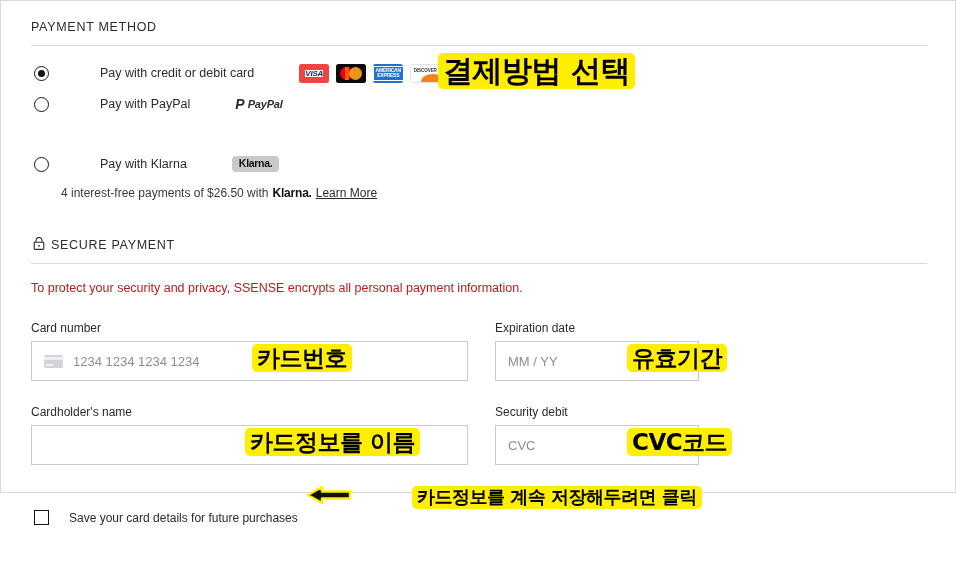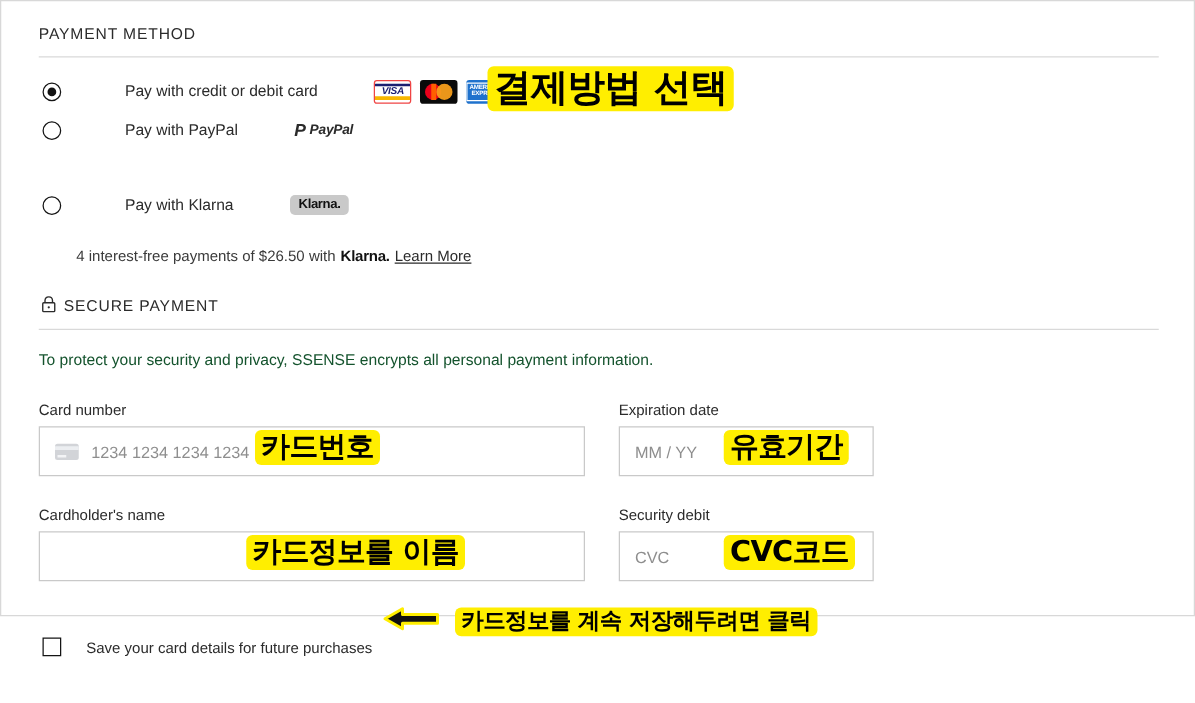--- a/index.html
+++ b/index.html
@@ -88,22 +88,23 @@
     border-radius: 2.5px;
     box-sizing: border-box;
     display: flex;
     align-items: center;
     justify-content: center;
     overflow: hidden;
     position: relative;
   }
   .brand-visa {
     background: #ffffff;
-    border: 1px solid #ef4444;
+    border: 6px solid #ef4444;
     flex-direction: column;
+    justify-content: space-between;
     padding: 0;
   }
   .visa-bar-top { width: 100%; height: 2.5px; background: #1a1f71; }
   .visa-bar-bot { width: 100%; height: 2.5px; background: #f7b600; }
   .visa-word {
     font-size: 8px;
     font-weight: bold;
     font-style: italic;
     color: #1a1f71;
     letter-spacing: -0.2px;
@@ -196,36 +197,35 @@
 
   
   .klarna-note {
     position: absolute;
     font-size: 12px;
     color: #3a3a3a;
     white-space: nowrap;
     display: flex;
     align-items: baseline;
     gap: 4px;
-    margin-top: 12px;
   }
   .klarna-note .kn-bold { font-weight: bold; color: #111; letter-spacing: -0.2px; }
   .klarna-note .kn-link { text-decoration: underline; color: #2b2b2b; }
 
   
   .lock-icon {
     position: absolute;
     width: 12px;
     height: 13px;
   }
 
   .body-text {
     position: absolute;
     font-size: 12.5px;
-    color: #14532d;
+    color: #b91c1c;
     white-space: nowrap;
   }
 
   
   .field-label {
     position: absolute;
     font-size: 12px;
     color: #2b2b2b;
     white-space: nowrap;
   }
@@ -289,20 +289,21 @@
     position: absolute;
     font-family: "DejaVu Sans", sans-serif;
     font-weight: bold;
     color: #000000;
     background: #ffee00;
     white-space: nowrap;
     line-height: 1.05;
     padding: 2px 5px;
     border-radius: 5px;
     letter-spacing: -0.5px;
+    margin-left: 48px;
   }
   .anno-xl { font-size: 30px; }
   .anno-lg { font-size: 23px; }
   .anno-md { font-size: 18px; }
 
   .arrow {
     position: absolute;
     width: 46px;
     height: 22px;
   }

